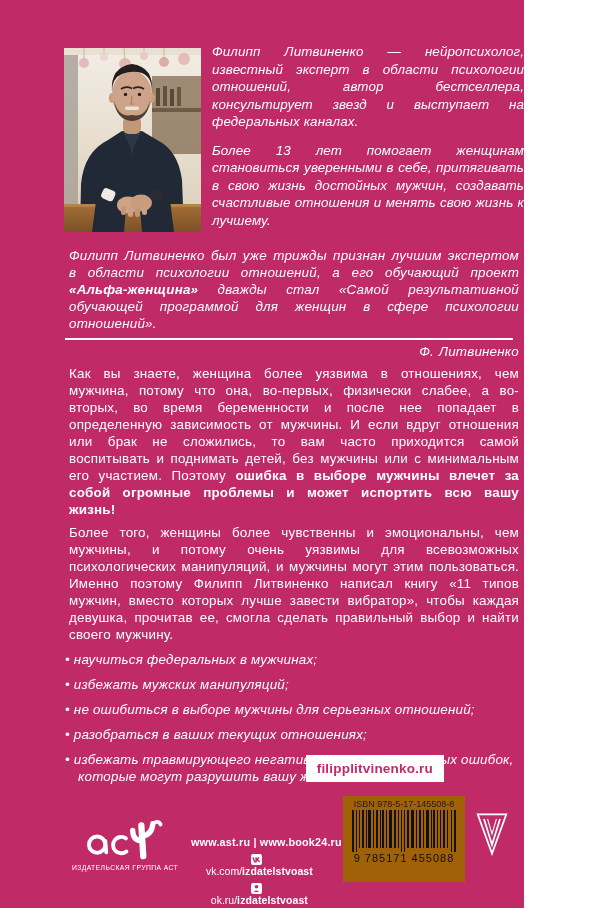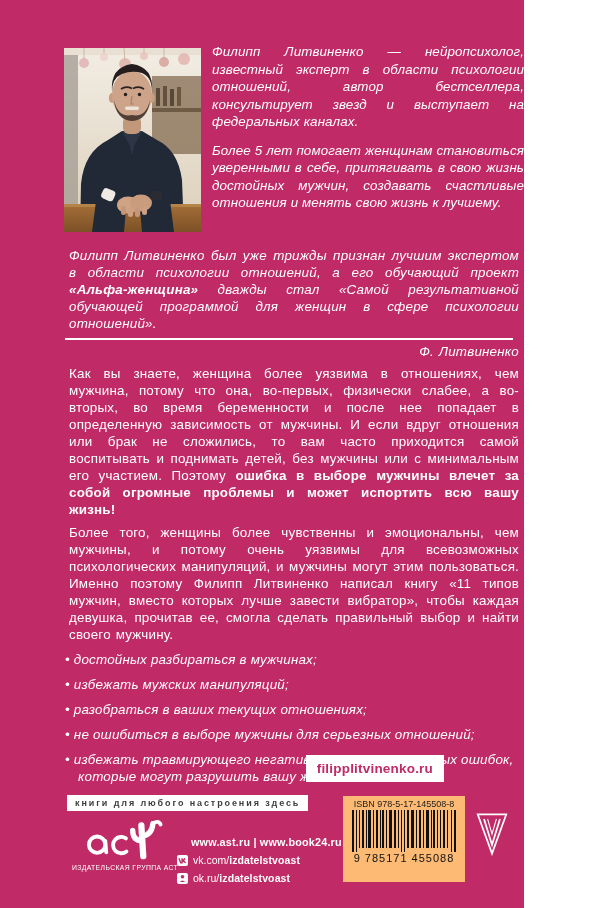--- a/index.html
+++ b/index.html
@@ -41,26 +41,26 @@
   
   .tagline{
     position:absolute; left:67px; top:795px; background:#fff; color:#3d3d3d;
     font-weight:bold; font-size:9px; letter-spacing:1.9px; padding:3px 8px; white-space:nowrap;
   }
   .ast-block{position:absolute; left:66px; top:812px; width:118px; text-align:center;}
   .ast-logo{display:block; margin:0 auto; width:84px; height:50px;}
   .publisher-name{font-size:6.8px; letter-spacing:.4px; color:#fff; margin-top:2px; white-space:nowrap;}
   .links{position:absolute; left:177px; top:836px;}
   .sites{font-weight:bold; font-size:10.8px; letter-spacing:.2px;margin-left:14px;}
-  .soc-row{display:flex; align-items:center; margin-top:6px; font-size:10.5px;}
+  .soc-row{display:flex; align-items:center; margin-top:6px; font-size:10.5px;flex-direction:column;}
   .soc-row .sicon{width:11px; height:11px; background:#fff; border-radius:2px; margin-right:5px; display:inline-flex; align-items:center; justify-content:center; flex:none;}
   .soc-row b{letter-spacing:.1px;}
   .isbn-box{
     position:absolute; left:343px; top:796px; width:122px; height:86px;
-    background:#fdba74; color:#1c1c1c; text-align:center;
+    background:#a16207; color:#1c1c1c; text-align:center;
   }
   .isbn-label{font-size:9px; margin-top:3px; letter-spacing:0; white-space:nowrap;}
   .barcode{display:block; margin:1px auto 0 auto; width:112px; height:42px;}
   .barcode-digits{font-size:11px; letter-spacing:1px; margin-top:0; font-family:"Liberation Sans",sans-serif; color:#111;}
   .triangle-logo{position:absolute; left:476px; top:812px; width:32px; height:44px;}
 </style>
 </head>
 <body>
 
 <div class="cover">
@@ -124,46 +124,45 @@
     <ellipse cx="77" cy="155" rx="11" ry="8.5" fill="#c89c7c"></ellipse>
     <rect x="57" y="158" width="5" height="9" rx="2.5" fill="#c4977a"></rect>
     <rect x="64" y="160" width="5" height="9" rx="2.5" fill="#cda084"></rect>
     <rect x="71" y="160" width="5" height="9" rx="2.5" fill="#c4977a"></rect>
     <rect x="78" y="158" width="5" height="9" rx="2.5" fill="#cda084"></rect>
     <rect x="87" y="143" width="11" height="9" rx="2.5" fill="#2b2b33"></rect>
   </svg>
 
   <div class="intro">
     <p>Филипп Литвиненко — нейропсихолог, известный эксперт в области психологии отношений, автор бестселлера, консультирует звезд и выступает на федеральных каналах.</p>
-    <p>Более 5 лет помогает женщинам становиться уверенными в себе, притягивать в свою жизнь достойных мужчин, создавать счастливые отношения и менять свою жизнь к лучшему.</p>
+    <p>Более 13 лет помогает женщинам становиться уверенными в себе, притягивать в свою жизнь достойных мужчин, создавать счастливые отношения и менять свою жизнь к лучшему.</p>
   </div>
 
   <div class="content">
     <p class="award"><span>Филипп Литвиненко был уже трижды признан лучшим экспертом в области психологии отношений, а его обучающий проект </span><b>«Альфа-женщина»</b><span> дважды стал «Самой результативной обучающей программой для женщин в сфере психологии отношений».</span></p>
 
     <hr class="divider">
 
     <p class="attrib">Ф. Литвиненко</p>
 
     <p class="p-body"><span>Как вы знаете, женщина более уязвима в отношениях, чем мужчина, потому что она, во-первых, физически слабее, а во-вторых, во время беременности и после нее попадает в определенную зависимость от мужчины. И если вдруг отношения или брак не сложились, то вам часто приходится самой воспитывать и поднимать детей, без мужчины или с минимальным его участием. Поэтому </span><b>ошибка в выборе мужчины влечет за собой огромные проблемы и может испортить всю вашу жизнь!</b></p>
 
     <p class="p-body p-body2">Более того, женщины более чувственны и эмоциональны, чем мужчины, и потому очень уязвимы для всевозможных психологических манипуляций, и мужчины могут этим пользоваться. Именно поэтому Филипп Литвиненко написал книгу «11 типов мужчин, вместо которых лучше завести вибратор», чтобы каждая девушка, прочитав ее, смогла сделать правильный выбор и найти своего мужчину.</p>
 
     <ul class="benefits">
-      <li>достойных разбираться в мужчинах;</li>
+      <li>научиться федеральных в мужчинах;</li>
       <li>избежать мужских манипуляций;</li>
+      <li>не ошибиться в выборе мужчины для серьезных отношений;</li>
       <li>разобраться в ваших текущих отношениях;</li>
-      <li>не ошибиться в выборе мужчины для серьезных отношений;</li>
       <li>избежать травмирующего негативного опыта и роковых ошибок, которые могут разрушить вашу жизнь.</li>
     </ul>
   </div>
 
   <div class="site-badge">filipplitvinenko.ru</div>
 
-  <div class="tagline">книги для любого настроения здесь</div>
 
   <div class="ast-block">
     <svg class="ast-logo" viewBox="0 0 86 52">
       <circle cx="14" cy="34" r="8.5" fill="none" stroke="#fff" stroke-width="4"></circle>
       <path d="M22.5,30 L23.5,42" stroke="#fff" stroke-width="4" stroke-linecap="round" fill="none"></path>
       <path d="M44,27.5 a8.5,8.5 0 1 0 0.5,13.5" fill="none" stroke="#fff" stroke-width="4" stroke-linecap="round"></path>
       <path d="M62,46 L60,14" stroke="#fff" stroke-width="6.5" stroke-linecap="round" fill="none"></path>
       <path d="M61,30 Q51,30 51,19" stroke="#fff" stroke-width="5.5" stroke-linecap="round" fill="none"></path>
       <path d="M61,25 Q71,24 72,12" stroke="#fff" stroke-width="5.5" stroke-linecap="round" fill="none"></path>
       <path d="M72,12 Q78,8 80,13" stroke="#fff" stroke-width="4" stroke-linecap="round" fill="none"></path>

